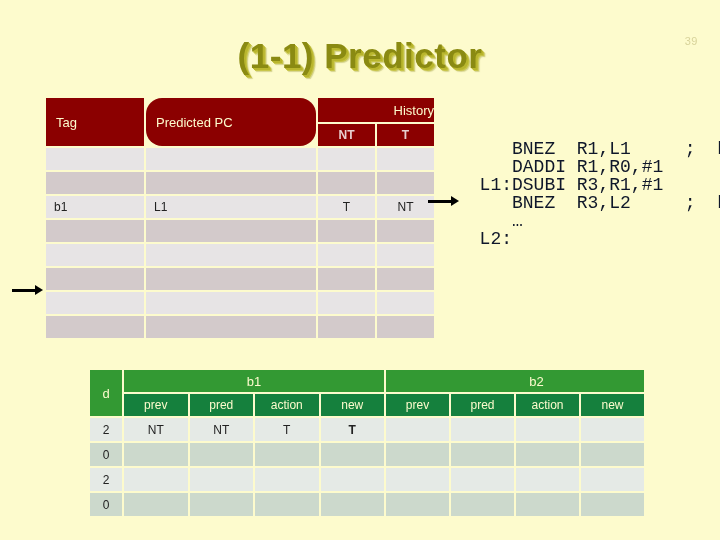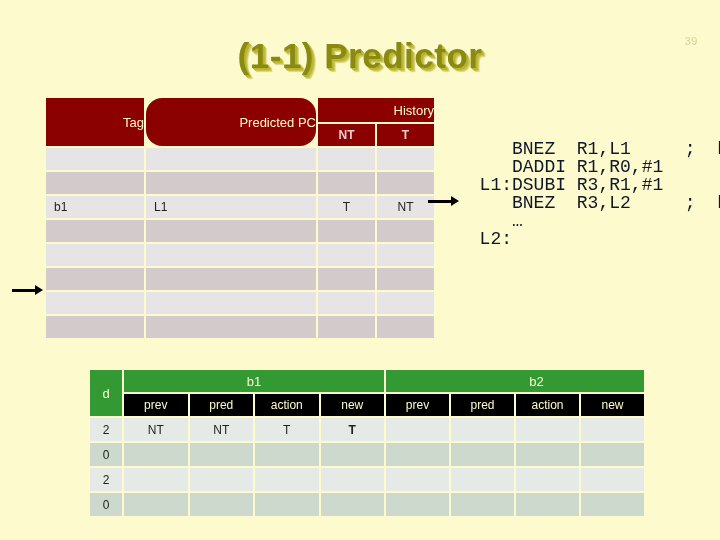--- a/index.html
+++ b/index.html
@@ -61,21 +61,21 @@
   }
   .ph {
     background: #8b0000;
     color: #fdfbcd;
     font-size: 13px;
     font-weight: normal;
     text-align: right;
     height: 24px;
   }
   .ph-left {
-    text-align: right;
+    text-align: left;
     padding-left: 10px !important;
   }
   .ph-sub {
     background: #8b0000;
     color: #e8cfcf;
     font-size: 12px;
     text-align: center;
     height: 22px;
   }
   .prow-a td { background: #e7e4e5; }
@@ -141,21 +141,21 @@
   }
   .th-green {
     background: #339933;
     color: #fdfbcd;
     font-size: 13px;
     font-weight: normal;
     text-align: center;
     height: 22px;
   }
   .th-green-sub {
-    background: #000000;
+    background: #15803d;
     color: #fdfbcd;
     font-size: 12px;
     font-weight: normal;
     text-align: center;
     height: 22px;
   }
   .trow-a td { background: #e5eae6; }
   .trow-b td { background: #ccd9cc; }
   #trace-table tbody td {
     height: 23px;

